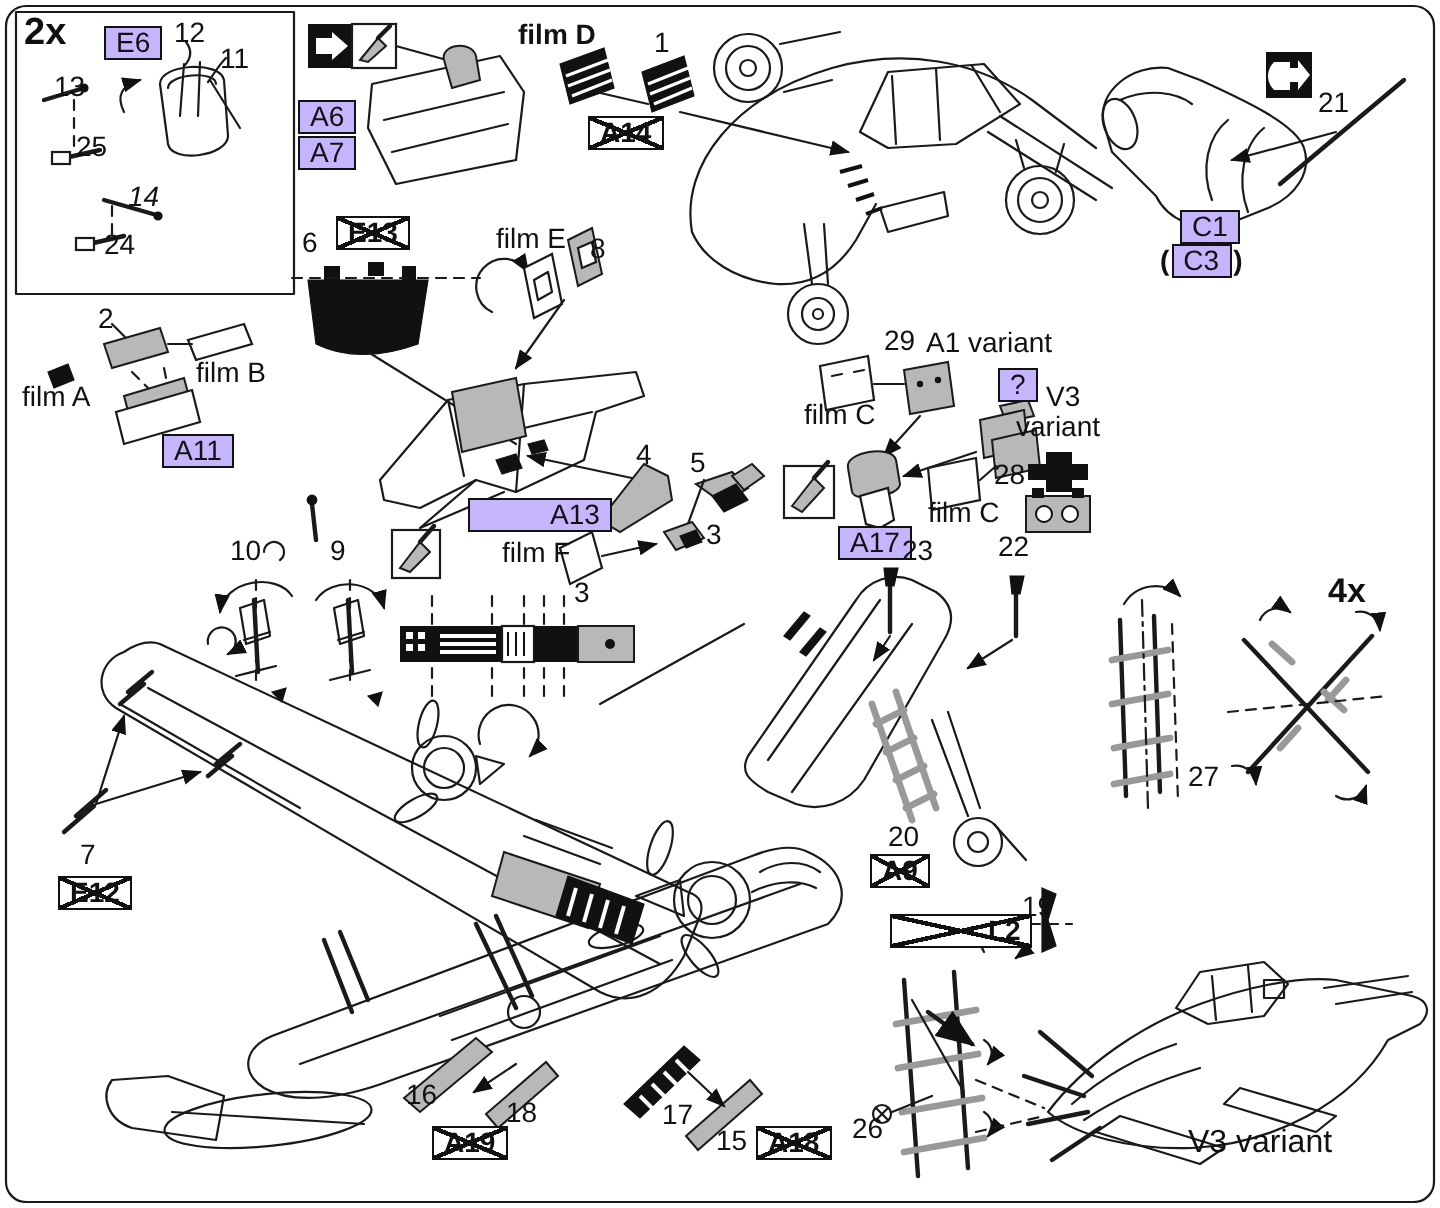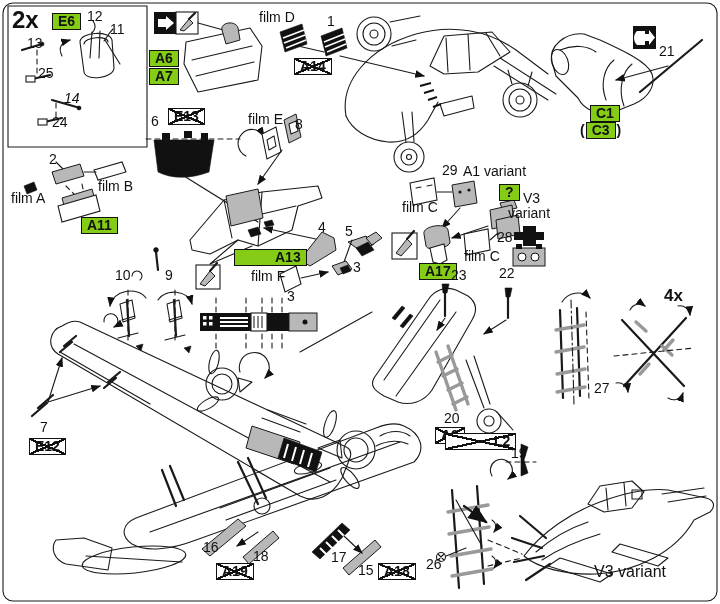--- a/index.html
+++ b/index.html
@@ -2,21 +2,21 @@
 <html><head>
 <meta charset="utf-8">
 <style>
   html,body{margin:0;padding:0;background:#fff;}
   #sheet{position:relative;width:720px;height:604px;background:#fff;overflow:hidden;
          font-family:"Liberation Sans",sans-serif;}
   #art{position:absolute;left:0;top:0;}
   #annotations{position:absolute;left:0;top:0;width:720px;height:604px;pointer-events:none;}
   .lbl{position:absolute;font:14px "Liberation Sans",sans-serif;color:#111;white-space:nowrap;line-height:1.05;}
   .lbl.bold{font-weight:700;}
-  .lbl.box,.lbl-inline{border:1.7px solid #111;padding:0 5px;font-weight:700;background:#84cc16;}
+  .lbl.box,.lbl-inline{border:1.7px solid #111;padding:0 5px;font-weight:400;background:#c4b5fd;}
   .lbl.box-crossed{border:1.7px solid #111;padding:0 5px;font-weight:700;
     background:
       linear-gradient(to top right,transparent calc(50% - 1.1px),#111 calc(50% - 1.1px),#111 calc(50% + 1.1px),transparent calc(50% + 1.1px)),
       linear-gradient(to bottom right,transparent calc(50% - 1.1px),#111 calc(50% - 1.1px),#111 calc(50% + 1.1px),transparent calc(50% + 1.1px)),
       #fff;}
   .paren-wrap{display:flex;align-items:center;gap:1px;font-weight:700;}
   .lbl-inline{display:inline-block;}
   
   .ln{fill:none;stroke:#1a1a1a;stroke-width:1.1;stroke-linejoin:round;stroke-linecap:round;}
   .ln2{fill:none;stroke:#1a1a1a;stroke-width:2.2;stroke-linecap:round;}
@@ -347,29 +347,29 @@
     <path class="pew" d="M94,170 L122,162 L126,172 L98,180 Z"></path>
     <line class="ln" x1="84" y1="172" x2="96" y2="172"></line>
     <path class="blk" d="M24,186 l10,-4 3,8 -10,4 Z"></path>
     <path class="ln dash" d="M66,186 L76,196 M82,184 L84,194"></path>
     <path class="pe" d="M62,198 L92,189 L96,204 L66,213 Z"></path>
     <path class="pew" d="M58,206 L96,195 L100,211 L62,222 Z"></path>
   </g>
 </svg>
 
 <div id="annotations">
-      <span class="lbl bold" style="left: 12px; top: 7px; font-size: 24px;">2x</span>
+      <span class="lbl bold" style="left: 12px; top: 7px; font-size: 19px;">2x</span>
       <span class="lbl box" style="left: 52px; top: 13px;">E6</span>
       <span class="lbl plain" style="left: 87px; top: 9px;">12</span>
       <span class="lbl plain" style="left: 110px; top: 22px;">11</span>
       <span class="lbl plain" style="left: 27px; top: 36px;">13</span>
       <span class="lbl plain" style="left: 38px; top: 66px;">25</span>
       <span class="lbl plain" style="left: 64px; top: 91px; font-style: italic;">14</span>
       <span class="lbl plain" style="left: 52px; top: 115px;">24</span>
-      <span class="lbl plain" style="left: 259px; top: 10px;">film D</span>
+      <span class="lbl plain" style="left: 259px; top: 10px; font-weight: bold;">film D</span>
       <span class="lbl plain" style="left: 327px; top: 14px;">1</span>
       <span class="lbl box-crossed" style="left: 294px; top: 58px;">A14</span>
       <span class="lbl box" style="left: 149px; top: 50px;">A6</span>
       <span class="lbl box" style="left: 149px; top: 68px;">A7</span>
       <span class="lbl plain" style="left: 659px; top: 30px; margin-top: 14px;">21</span>
       <span class="lbl box" style="left: 590px; top: 105px;">C1</span>
       <span class="lbl paren-wrap" style="left: 580px; top: 122px;">
         <span>(</span>
         <span class="lbl-inline">C3</span>
         <span>)</span>
@@ -397,21 +397,21 @@
       <span class="lbl plain" style="left: 523px; top: 191px;">V3</span>
       <span class="lbl plain" style="left: 508px; top: 206px;">variant</span>
       <span class="lbl plain" style="left: 497px; top: 230px;">28</span>
       <span class="lbl plain" style="left: 464px; top: 249px;">film C</span>
       <span class="lbl box" style="left: 419px; top: 263px;">A17</span>
       <span class="lbl plain" style="left: 451px; top: 268px;">23</span>
       <span class="lbl plain" style="left: 499px; top: 266px;">22</span>
       <span class="lbl plain" style="left: 444px; top: 411px;">20</span>
       <span class="lbl box-crossed" style="left: 435px; top: 427px;">A9</span>
       <span class="lbl plain" style="left: 511px; top: 446px;">19</span>
-      <span class="lbl box-crossed" style="left: 445px; top: 433px; padding-left: 48px;">L2</span>
+      <span class="lbl box-crossed" style="left: 445px; top: 457px; padding-left: 48px;">L2</span>
       <span class="lbl bold" style="left: 664px; top: 287px; font-size: 17px;">4x</span>
       <span class="lbl plain" style="left: 594px; top: 381px;">27</span>
       <span class="lbl plain" style="left: 40px; top: 420px;">7</span>
       <span class="lbl box-crossed" style="left: 29px; top: 438px;">E12</span>
       <span class="lbl plain" style="left: 203px; top: 540px; text-align: right;">16</span>
       <span class="lbl plain" style="left: 253px; top: 549px;">18</span>
       <span class="lbl box-crossed" style="left: 216px; top: 563px;">A19</span>
       <span class="lbl plain" style="left: 299px; top: 550px; margin-left: 32px;">17</span>
       <span class="lbl plain" style="left: 358px; top: 563px;">15</span>
       <span class="lbl box-crossed" style="left: 378px; top: 563px;">A18</span>

